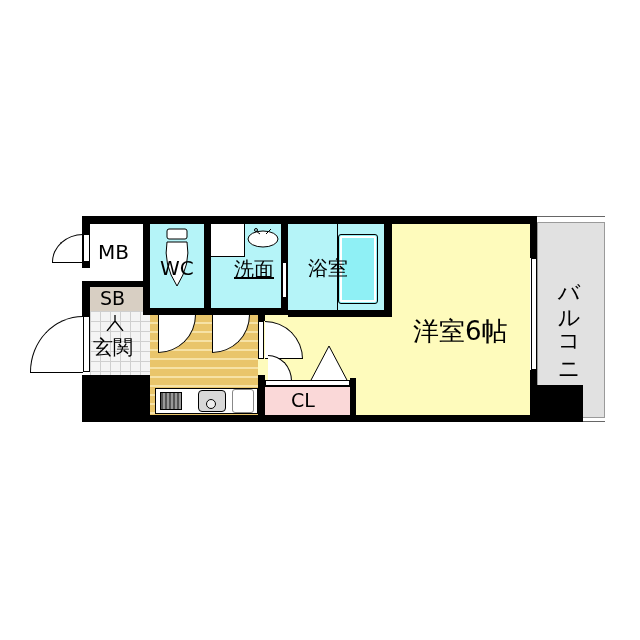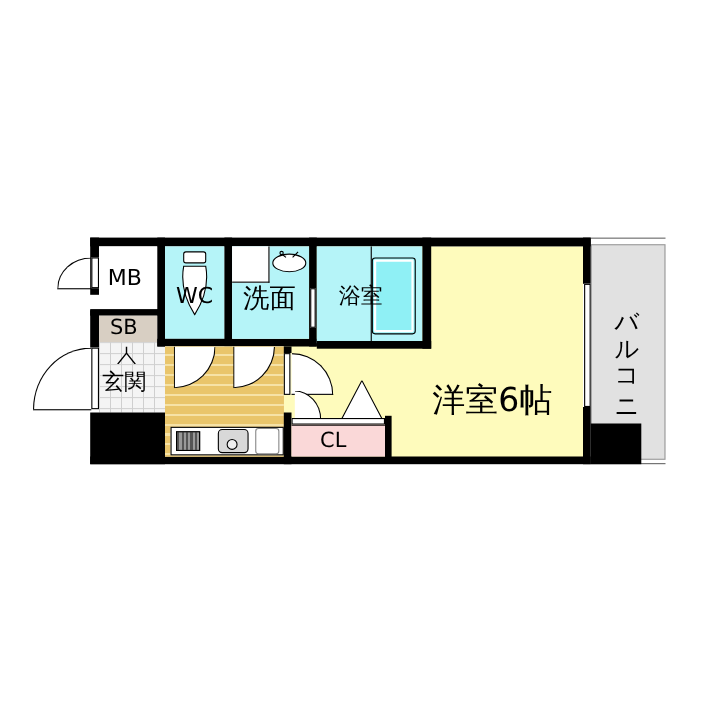--- a/index.html
+++ b/index.html
@@ -69,21 +69,21 @@
 
   <div class="room" style="left:211px;top:224px;width:70px;height:84px;background:#b5f4f8;"></div>
   <div class="abs" style="left:211px;top:224px;width:34px;height:33px;background:#fff;border-right:1px solid #000;border-bottom:1px solid #000;"></div>
   <div class="abs" style="left:246px;top:226px;width:34px;height:22px;">
     <svg width="34" height="22" viewBox="0 0 34 22">
         <ellipse cx="17" cy="13" rx="15" ry="8" fill="#fff" stroke="#000" stroke-width="1"></ellipse>
         <path d="M10 5 L14 8 M20 8 L25 3" stroke="#000" stroke-width="1"></path>
         <circle cx="10" cy="4" r="1.5" fill="none" stroke="#000"></circle>
       </svg>
   </div>
-  <div class="lbl" style="left:221px;top:259px;font-size:24px;">洗面</div>
+  <div class="lbl" style="left:234px;top:259px;font-size:20px;text-decoration:underline;">洗面</div>
   <div class="abs wall" style="left:281px;top:216px;width:7px;height:99px;"></div>
   <div class="abs" style="left:282px;top:262px;width:5px;height:36px;background:#fff;border:1px solid #000;"></div>
   <div class="abs" style="left:288px;top:280px;width:16px;height:18px;">
     <svg width="16" height="18" viewBox="0 0 16 18">
         <path d="M0 0 L14 9 L0 18 Z" fill="#fff" stroke="#000" stroke-width="1"></path>
       </svg>
   </div>
 
   <div class="room" style="left:288px;top:224px;width:96px;height:88px;background:#b5f4f8;"></div>
   <div class="abs" style="left:338px;top:234px;width:40px;height:70px;background:#8ff0f5;border:1px solid #000;border-radius:3px;outline:2px solid #fff;outline-offset:-4px;"></div>
@@ -111,15 +111,15 @@
   <div class="abs" style="left:310px;top:346px;width:38px;height:36px;">
     <svg width="38" height="36" viewBox="0 0 38 36">
         <path d="M0 36 L19 0 L38 36 Z" fill="#fff" stroke="#000" stroke-width="1"></path>
       </svg>
   </div>
   <div class="abs" style="left:265px;top:380px;width:85px;height:6px;background:#fff;border:1px solid #000;"></div>
   <div class="room" style="left:265px;top:386px;width:85px;height:29px;background:#fad8d8;border-top:1px solid #000;"></div>
   <div class="abs wall" style="left:350px;top:378px;width:6px;height:40px;"></div>
   <div class="lbl" style="left:291px;top:391px;font-size:19px;">CL</div>
 
-  <div class="lbl" style="left:393px;top:318px;font-size:30px;margin-top:32px;">洋室6帖</div>
+  <div class="lbl" style="left:413px;top:318px;font-size:26px;">洋室6帖</div>
 
 </div>
 
 </body></html>

